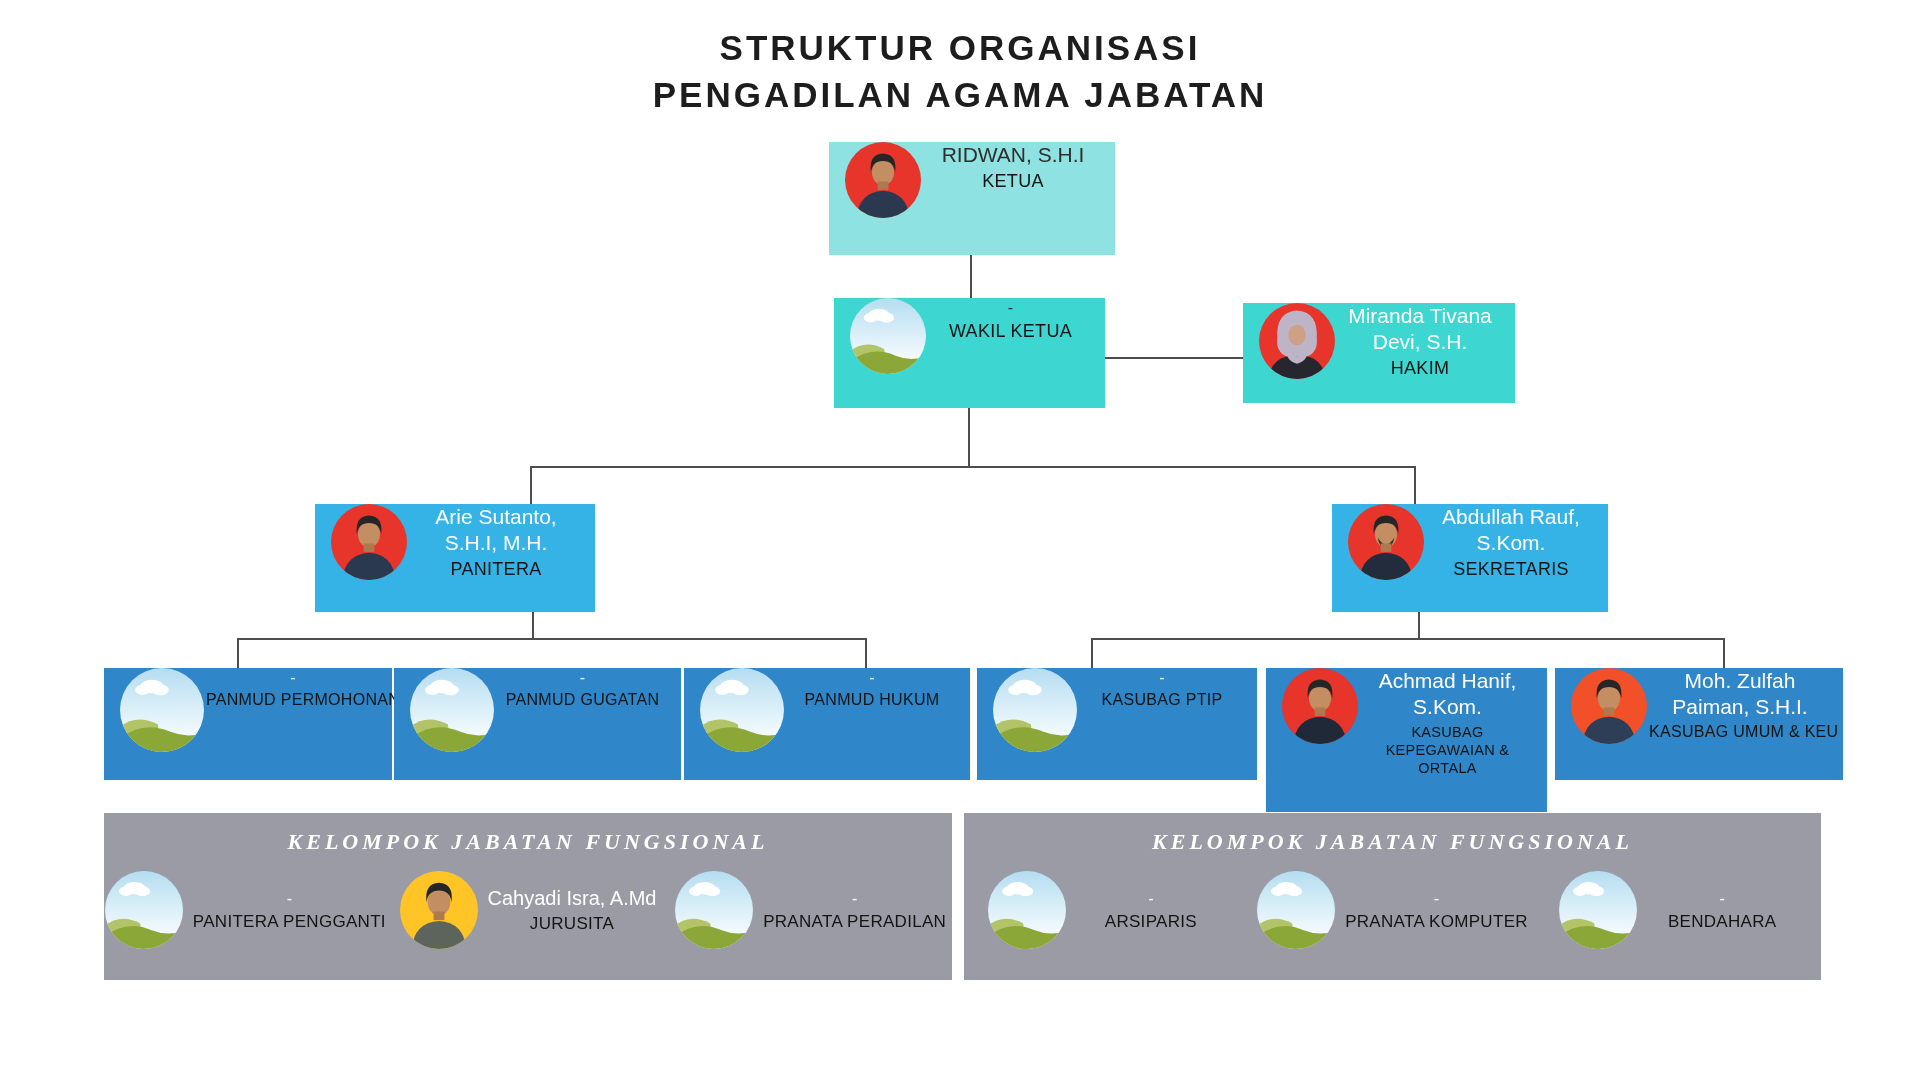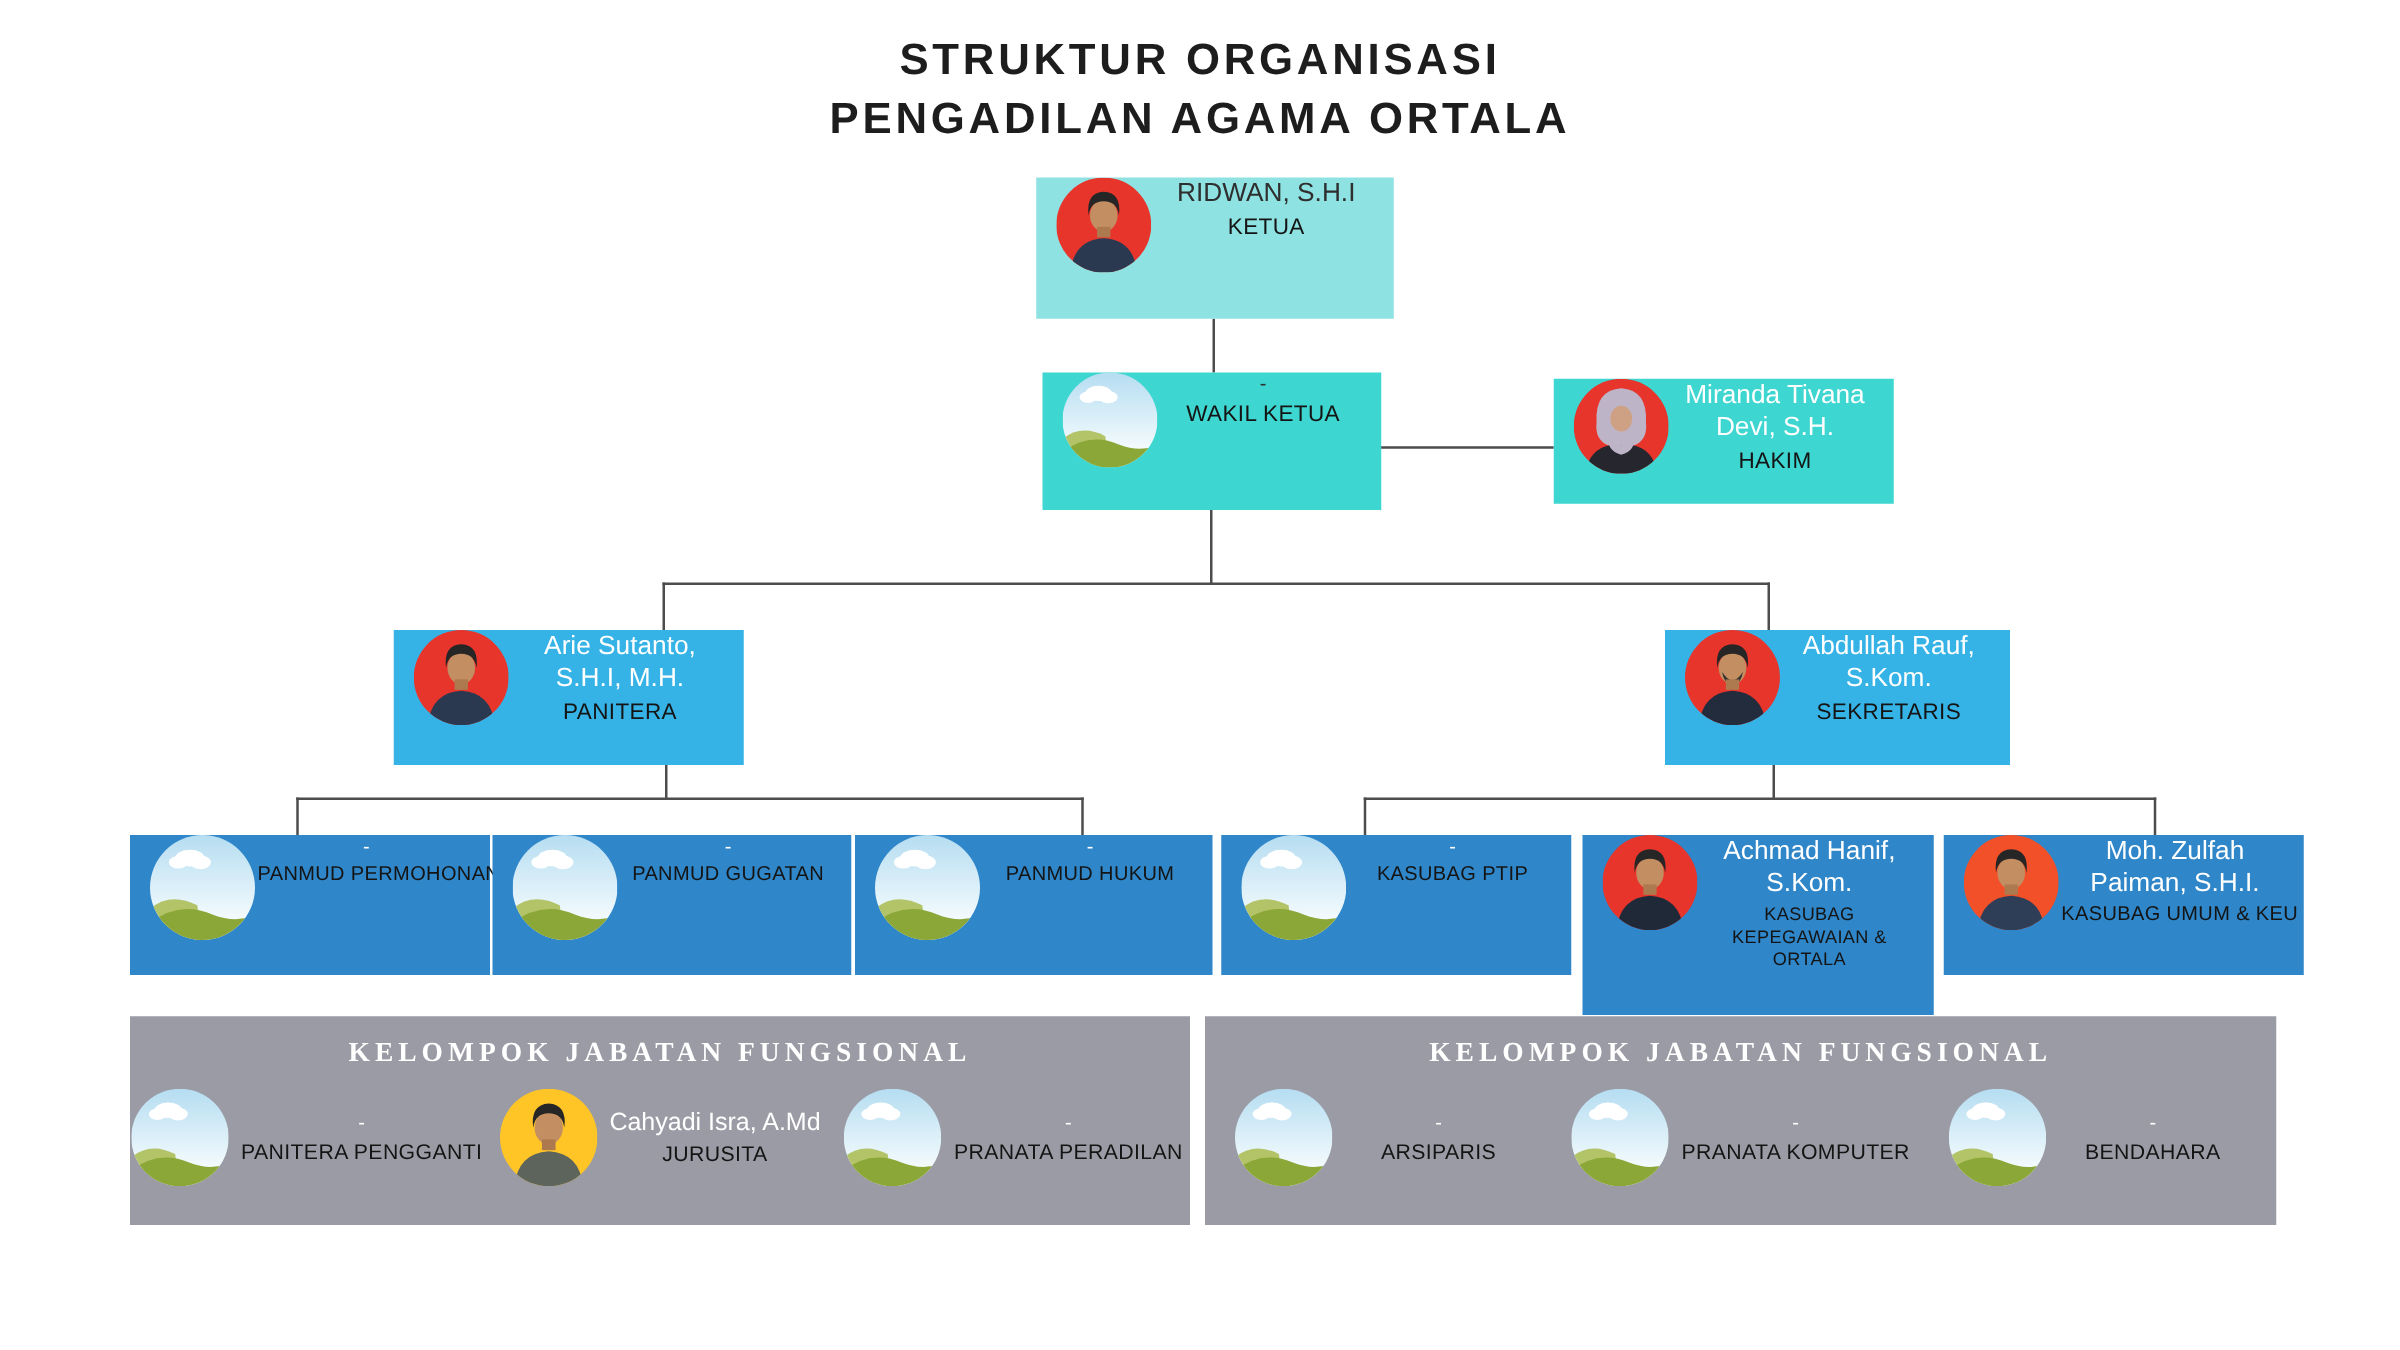--- a/index.html
+++ b/index.html
@@ -22,21 +22,21 @@
   .role{font-size:18px;font-weight:400;color:#141414;letter-spacing:0.3px;margin-top:3px;}
   .role-sm{font-size:16px;white-space:nowrap;}
   .role-xs{font-size:14.5px;line-height:18px;}
   .nm20{font-size:20px;line-height:25px;}
   .dash-sm{font-size:16px;line-height:20px;}
 
   .line{position:absolute;background:var(--line,#4d4d4d);}
 
   .gray-panel{position:absolute;background:var(--gray_panel,#9b9ba5);box-sizing:border-box;}
   .gp-header{text-align:center;font-family:"Liberation Serif",serif;font-weight:700;
-             font-size:22px;letter-spacing:4px;color:#ffffff;padding-top:16px;}
+             font-size:22px;letter-spacing:4px;color:#ffffff;padding-top:16px;font-style:italic;}
   .gp-row{display:flex;margin-top:16px;}
   .member{flex:1 1 0;display:flex;align-items:center;justify-content:center;gap:10px;}
   .mtext{text-align:center;min-width:150px;}
   .member .role{white-space:nowrap;font-size:17px;}
 
   .bg-red{fill:var(--avatar_red,#e8352c);}
   .bg-redorange{fill:var(--avatar_red_orange,#f25029);}
   .bg-yellow{fill:var(--avatar_yellow,#ffc527);}
 </style>
 </head>
@@ -51,21 +51,21 @@
       <stop offset="0%" stop-color="#b5ddf1"></stop>
         <stop offset="78%" stop-color="#f2fafd"></stop>
     </linearGradient>
   </defs>
 </svg>
 
 <div class="canvas">
 
   <div class="title">
     <div>STRUKTUR ORGANISASI</div>
-    <div>PENGADILAN AGAMA ORTALA</div>
+    <div>PENGADILAN AGAMA JABATAN</div>
   </div>
 
   <div class="line" style="left:970px;top:255px;width:2px;height:43px"></div>
   <div class="line" style="left:1104px;top:357px;width:139px;height:2px"></div>
   <div class="line" style="left:968px;top:408px;width:2px;height:59px"></div>
   <div class="line" style="left:530px;top:466px;width:886px;height:2px"></div>
   <div class="line" style="left:530px;top:466px;width:2px;height:38px"></div>
   <div class="line" style="left:1414px;top:466px;width:2px;height:38px"></div>
   <div class="line" style="left:532px;top:612px;width:2px;height:28px"></div>
   <div class="line" style="left:237px;top:638px;width:630px;height:2px"></div>

